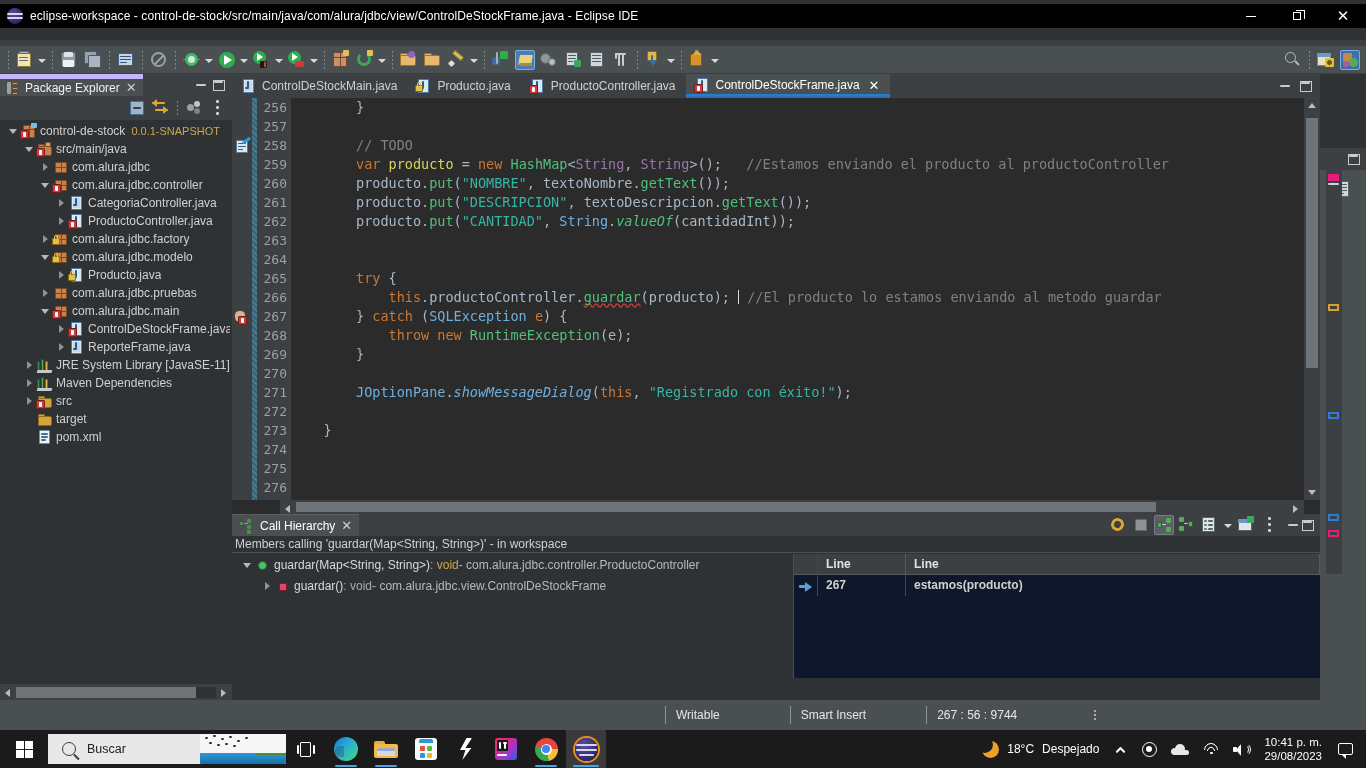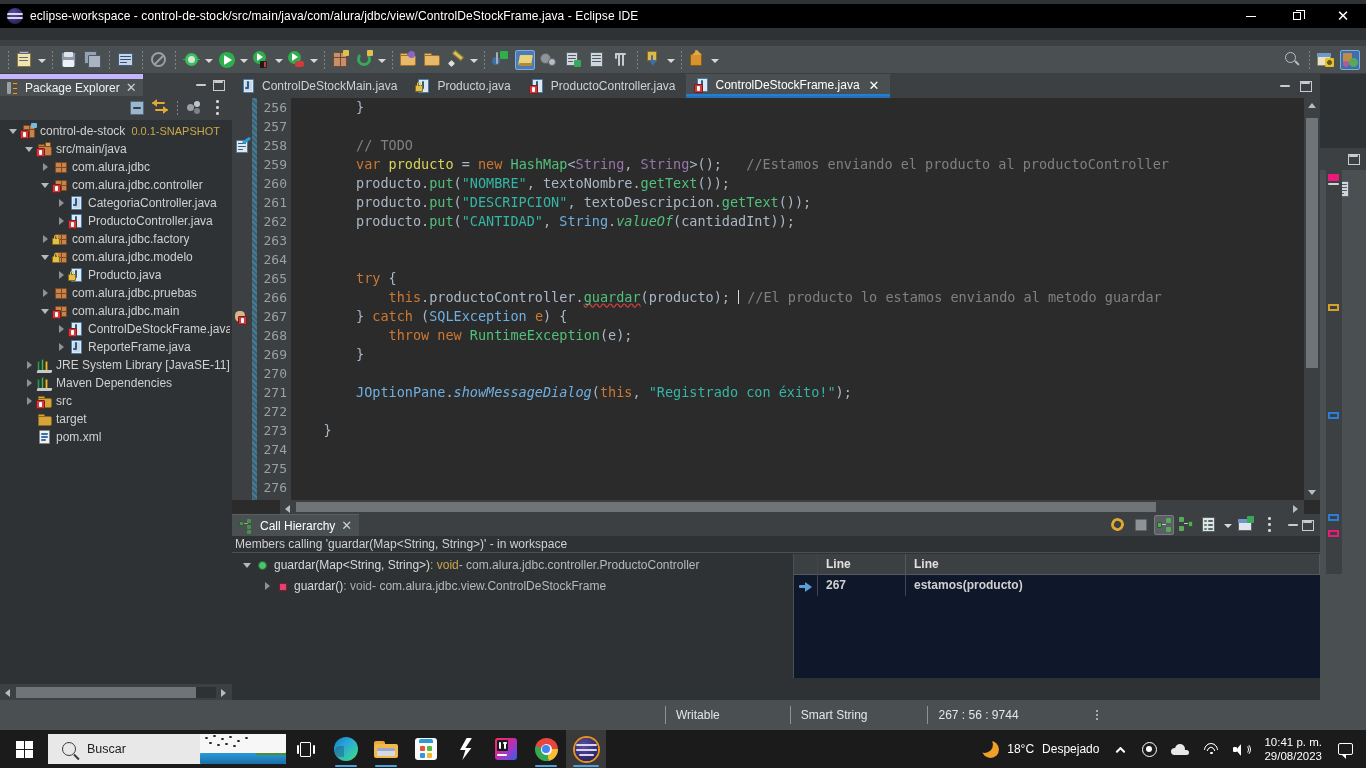--- a/index.html
+++ b/index.html
@@ -938,21 +938,21 @@
       <div class="mk" style="top:360px;border-color:#e81a7a;background:transparent;"></div>
     </div>
   </div>
 
   <div class="statusbar">
     <div style="width:665px;"></div>
     <div class="sb-sep"></div>
     <div class="sb-cell">Writable</div>
     <div style="width:60px;"></div>
     <div class="sb-sep"></div>
-    <div class="sb-cell">Smart String</div>
+    <div class="sb-cell">Smart Insert</div>
     <div style="width:50px;"></div>
     <div class="sb-sep"></div>
     <div class="sb-cell">267 : 56 : 9744</div>
     <div style="width:60px;"></div>
     <div class="sb-dots">
         <i></i>
         <i></i>
         <i></i>
       </div>
   </div>

